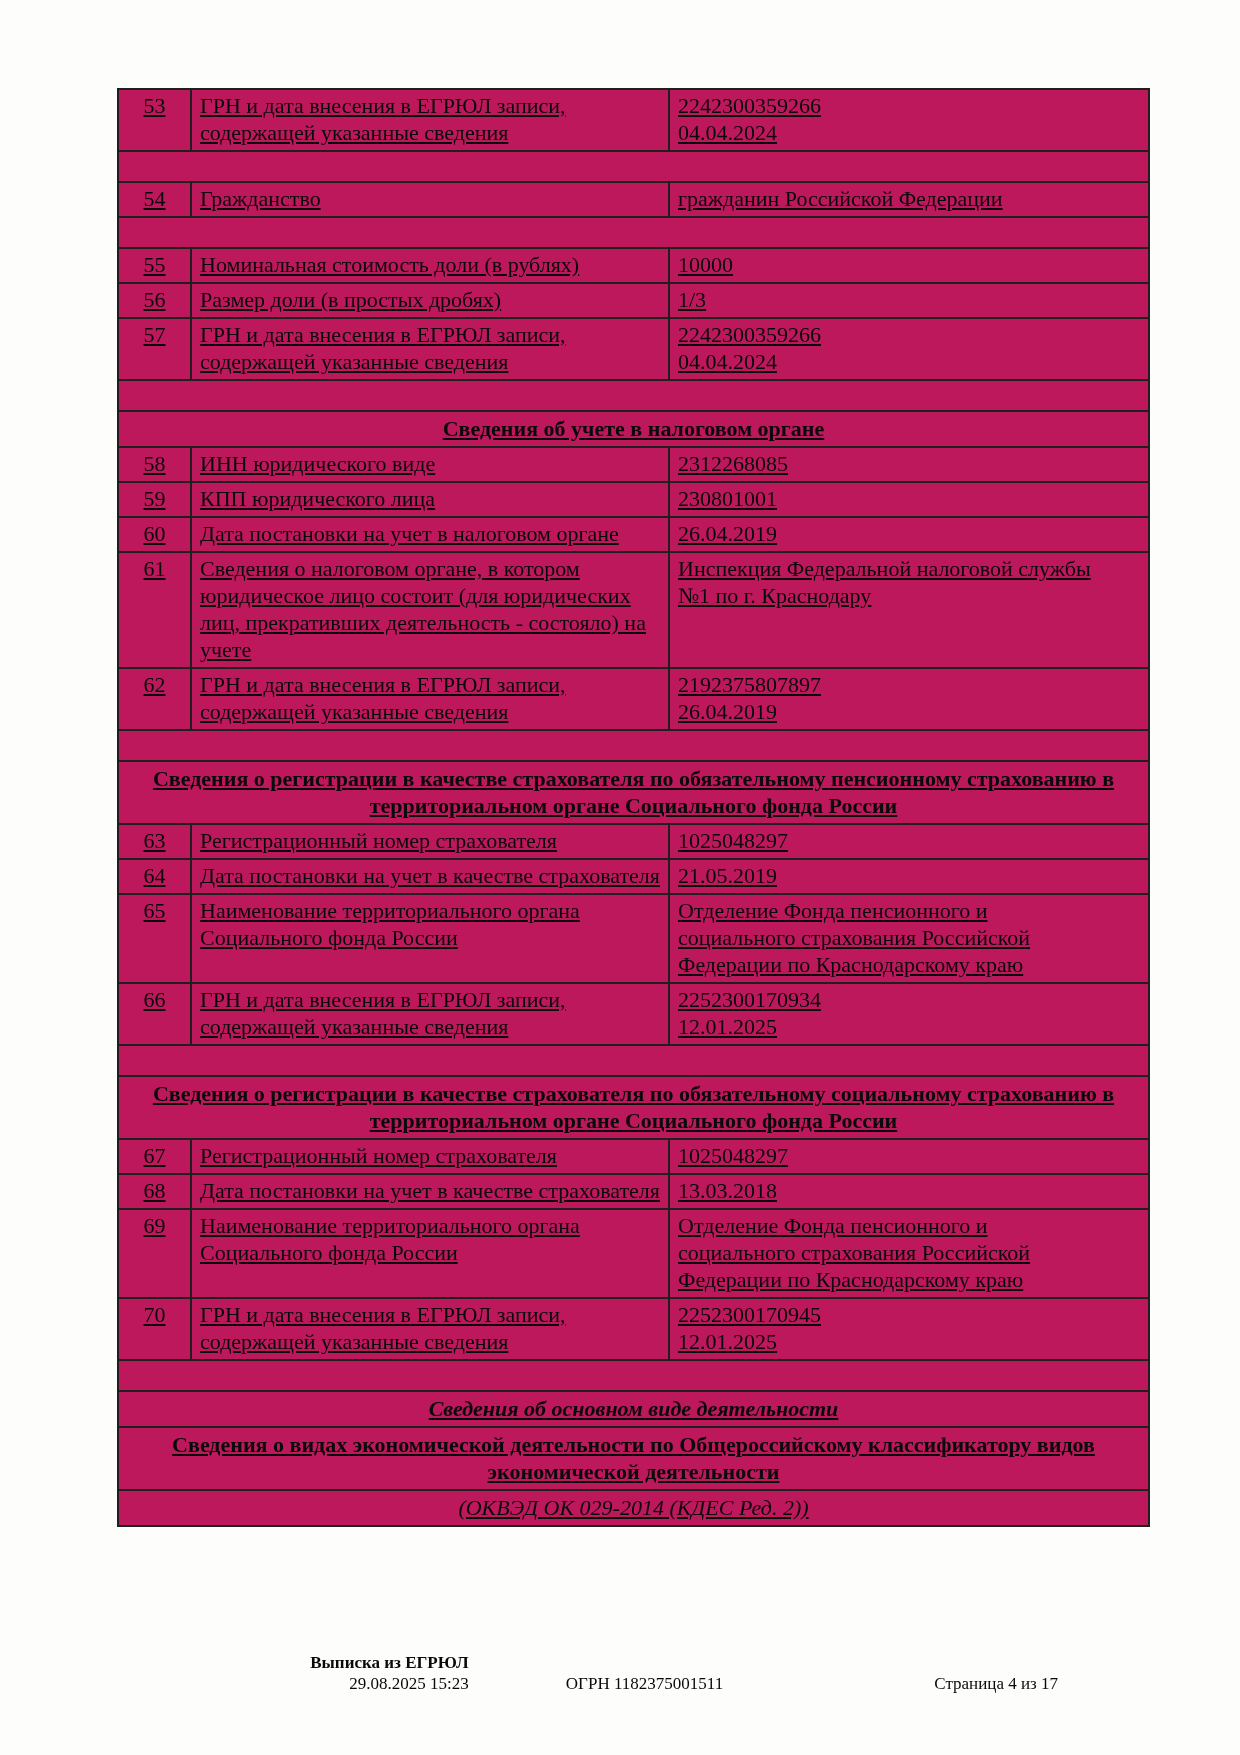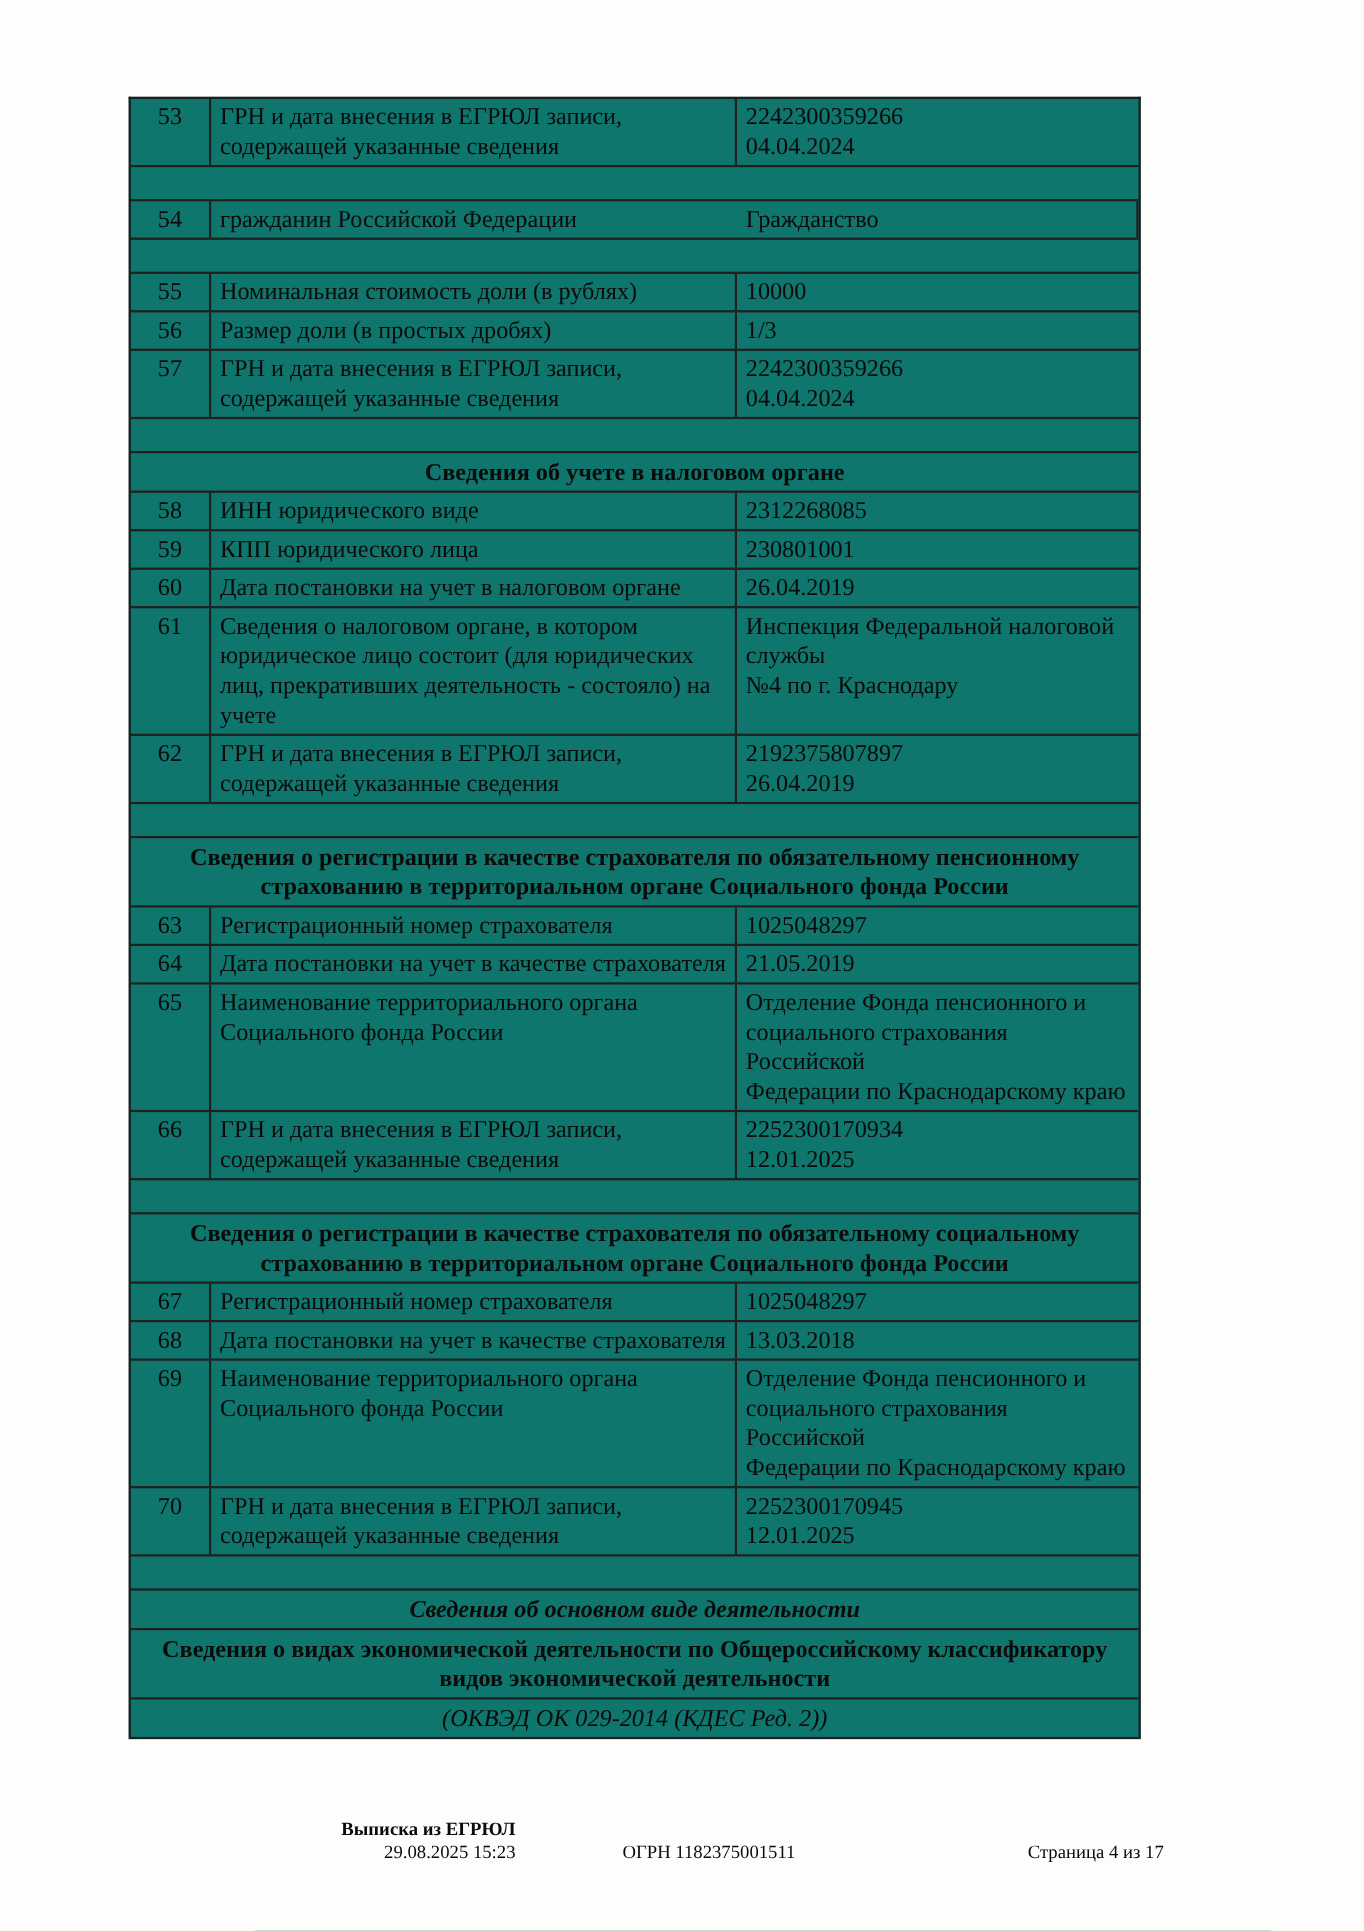--- a/index.html
+++ b/index.html
@@ -9,24 +9,25 @@
     font-family: "Liberation Serif", "DejaVu Serif", serif;
     color: #0a0a0a;
     position: relative;
   }
   .page {
     position: absolute; inset: 0;
     background: #fdfdfc;
   }
   .egrul-table {
     position: absolute;
-    left: 117px; top: 88px; width: 920px;
+    left: 117px; top: 88px; width: 1033px;
     border: 2px solid #1f1f1f;
     border-bottom: none;
-    background: #0f766e;
+    background: #be185d;
+    text-decoration: underline;
   }
   .row {
     display: grid;
     grid-template-columns: 73px 478px 1fr;
     border-bottom: 2px solid #1f1f1f;
   }
   .row.full { display: block; }
   .cell {
     font-size: 22px;
     line-height: 27px;
@@ -73,24 +74,24 @@
         <div class="cell num">53</div>
         <div class="cell label">ГРН и дата внесения в ЕГРЮЛ записи, содержащей указанные сведения</div>
         <div class="cell value">
           <div class="value-line">2242300359266</div>
           <div class="value-line">04.04.2024</div>
         </div>
       </div>
       <div class="row spacer full"></div>
       <div class="row">
         <div class="cell num">54</div>
+        <div class="cell label">Гражданство</div>
         <div class="cell value">
           <div class="value-line">гражданин Российской Федерации</div>
         </div>
-        <div class="cell label">Гражданство</div>
       </div>
       <div class="row spacer full"></div>
       <div class="row">
         <div class="cell num">55</div>
         <div class="cell label">Номинальная стоимость доли (в рублях)</div>
         <div class="cell value">
           <div class="value-line">10000</div>
         </div>
       </div>
       <div class="row">
@@ -131,21 +132,21 @@
         <div class="cell label">Дата постановки на учет в налоговом органе</div>
         <div class="cell value">
           <div class="value-line">26.04.2019</div>
         </div>
       </div>
       <div class="row">
         <div class="cell num">61</div>
         <div class="cell label">Сведения о налоговом органе, в котором юридическое лицо состоит (для юридических лиц, прекративших деятельность - состояло) на учете</div>
         <div class="cell value">
           <div class="value-line">Инспекция Федеральной налоговой службы</div>
-          <div class="value-line">№4 по г. Краснодару</div>
+          <div class="value-line">№1 по г. Краснодару</div>
         </div>
       </div>
       <div class="row">
         <div class="cell num">62</div>
         <div class="cell label">ГРН и дата внесения в ЕГРЮЛ записи, содержащей указанные сведения</div>
         <div class="cell value">
           <div class="value-line">2192375807897</div>
           <div class="value-line">26.04.2019</div>
         </div>
       </div>

